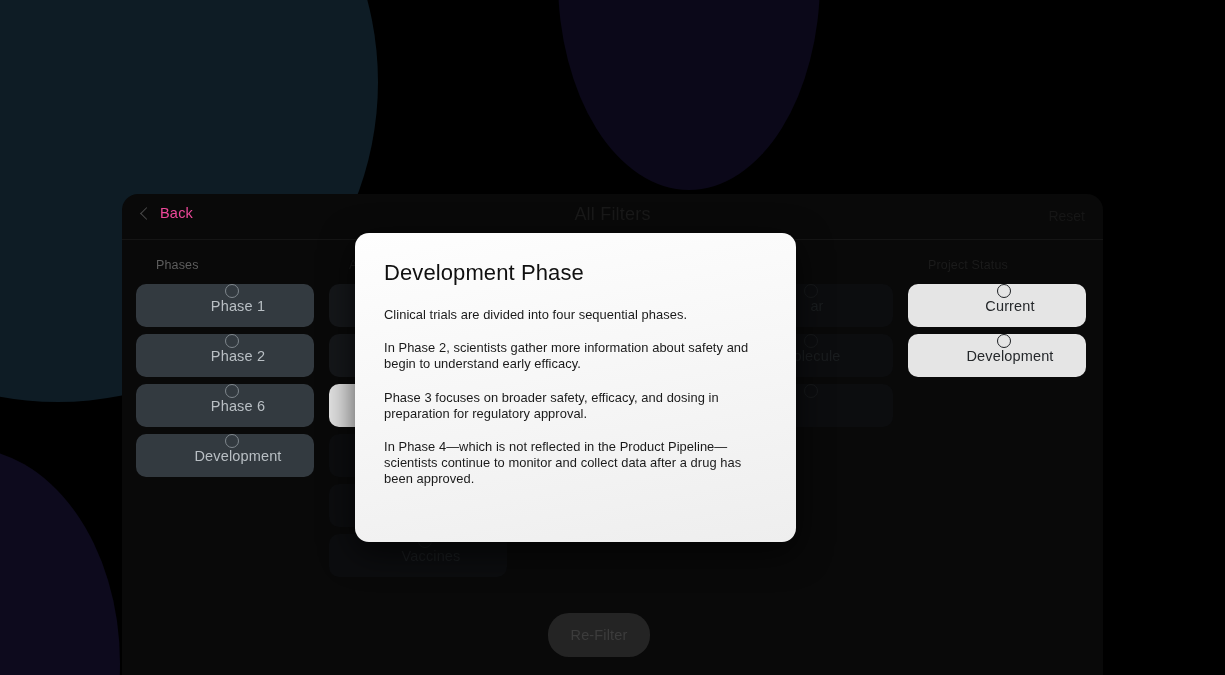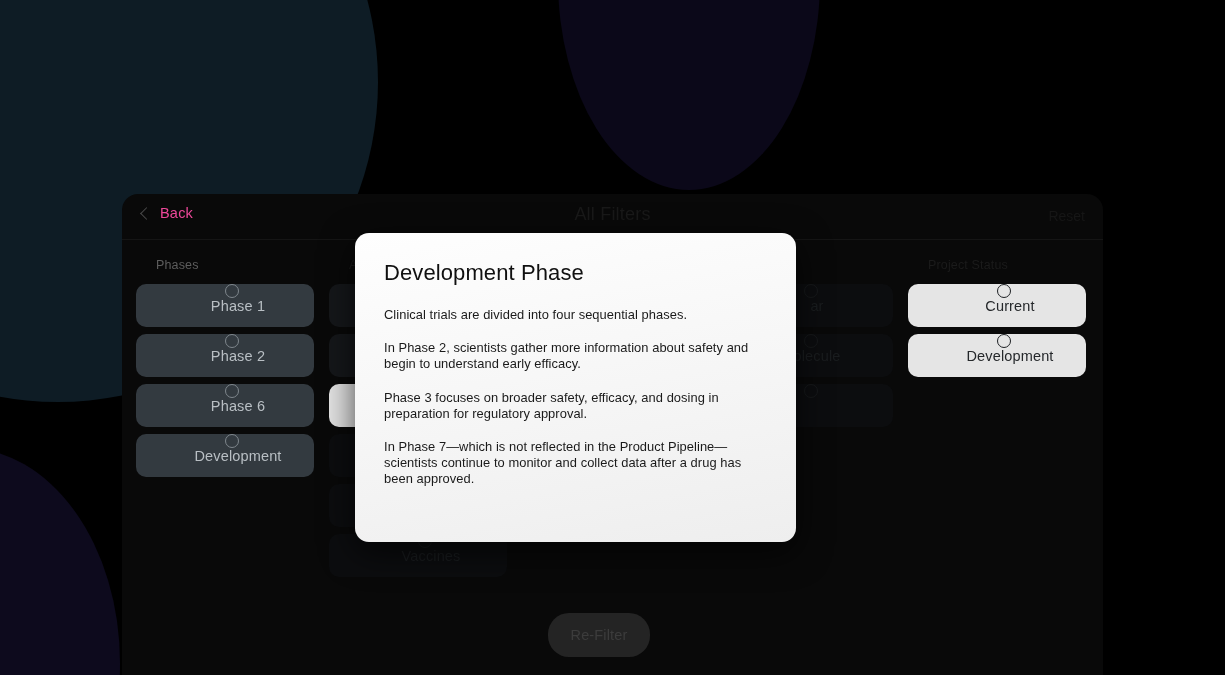--- a/index.html
+++ b/index.html
@@ -339,14 +339,14 @@
   </div>
 
   <div class="refilter">Re-Filter</div>
 </div>
 
 <div class="modal">
   <h1>Development Phase</h1>
   <p>Clinical trials are divided into four sequential phases.</p>
   <p>In Phase 2, scientists gather more information about safety and begin to understand early efficacy.</p>
   <p>Phase 3 focuses on broader safety, efficacy, and dosing in preparation for regulatory approval.</p>
-  <p>In Phase 7—which is not reflected in the Product Pipeline—scientists continue to monitor and collect data after a drug has been approved.</p>
+  <p>In Phase 4—which is not reflected in the Product Pipeline—scientists continue to monitor and collect data after a drug has been approved.</p>
 </div>
 
 </body></html>

